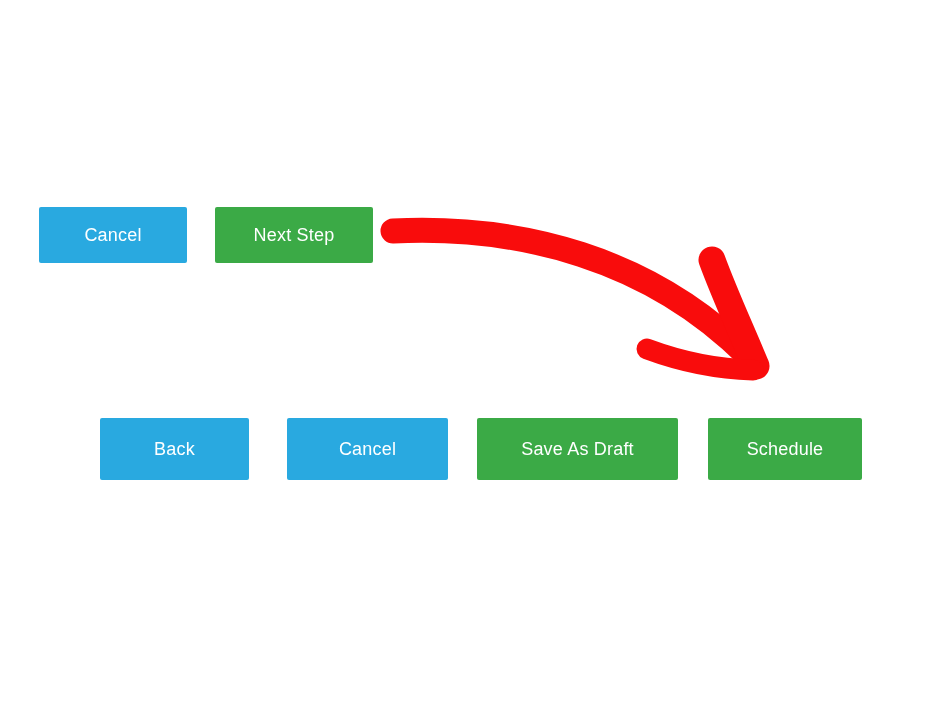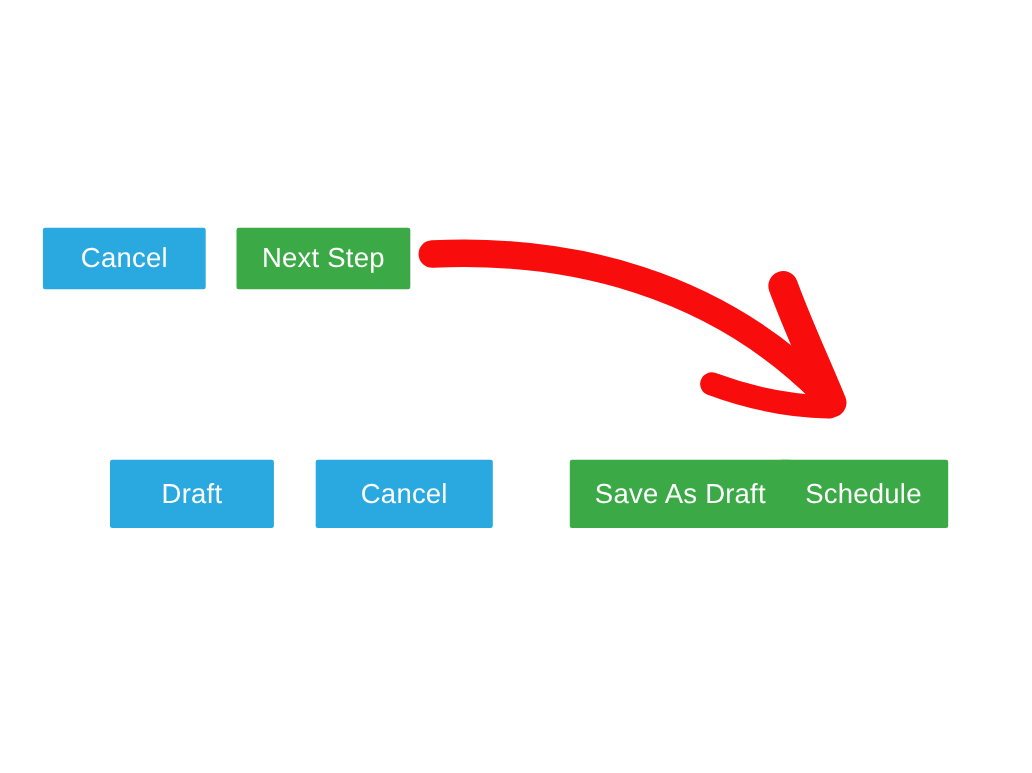--- a/index.html
+++ b/index.html
@@ -17,33 +17,33 @@
   }
   .btn {
     position: absolute;
     display: flex;
     align-items: center;
     justify-content: center;
     border: none;
     border-radius: 2px;
     color: #ffffff;
     font-family: "Liberation Sans", sans-serif;
-    font-size: 25px;
+    font-size: 18px;
     font-weight: 400;
     letter-spacing: 0.2px;
     cursor: pointer;
     padding: 0;
   }
   
   .btn-cancel-top   { left: 39px;  top: 207px; width: 148px; height: 56px; }
   .btn-next-step    { left: 215px; top: 207px; width: 158px; height: 56px; }
   
   .btn-back         { left: 100px; top: 418px; width: 149px; height: 62px; }
   .btn-cancel-bot   { left: 287px; top: 418px; width: 161px; height: 62px; }
-  .btn-save-draft   { left: 477px; top: 418px; width: 201px; height: 62px; margin-left: 41px; }
+  .btn-save-draft   { left: 477px; top: 418px; width: 201px; height: 62px; }
   .btn-schedule     { left: 708px; top: 418px; width: 154px; height: 62px; }
 
   .arrow-overlay {
     position: absolute;
     left: 0;
     top: 0;
     width: 938px;
     height: 703px;
     pointer-events: none;
   }
@@ -61,19 +61,19 @@
   <svg class="arrow-overlay" viewBox="0 0 938 703" aria-hidden="true">
 
     <path d="M 393 231 C 520 225 650 258 748 356" fill="none" stroke-width="25" stroke-linecap="round" stroke="#F90C0C"></path>
 
     <path d="M 712 260 C 724 293 742 332 756 366" fill="none" stroke-width="27" stroke-linecap="round" stroke="#F90C0C"></path>
 
     <path d="M 647 349 C 682 362 715 369 753 370" fill="none" stroke-width="21" stroke-linecap="round" stroke="#F90C0C"></path>
   </svg>
 
   <div>
-    <button class="btn btn-back" style="background-color: rgb(41, 169, 224);">Draft</button>
+    <button class="btn btn-back" style="background-color: rgb(41, 169, 224);">Back</button>
     <button class="btn btn-cancel-bot" style="background-color: rgb(41, 169, 224);">Cancel</button>
     <button class="btn btn-save-draft" style="background-color: rgb(59, 170, 70);">Save As Draft</button>
     <button class="btn btn-schedule" style="background-color: rgb(59, 170, 70);">Schedule</button>
   </div>
 
 </div>
 
 </body></html>

